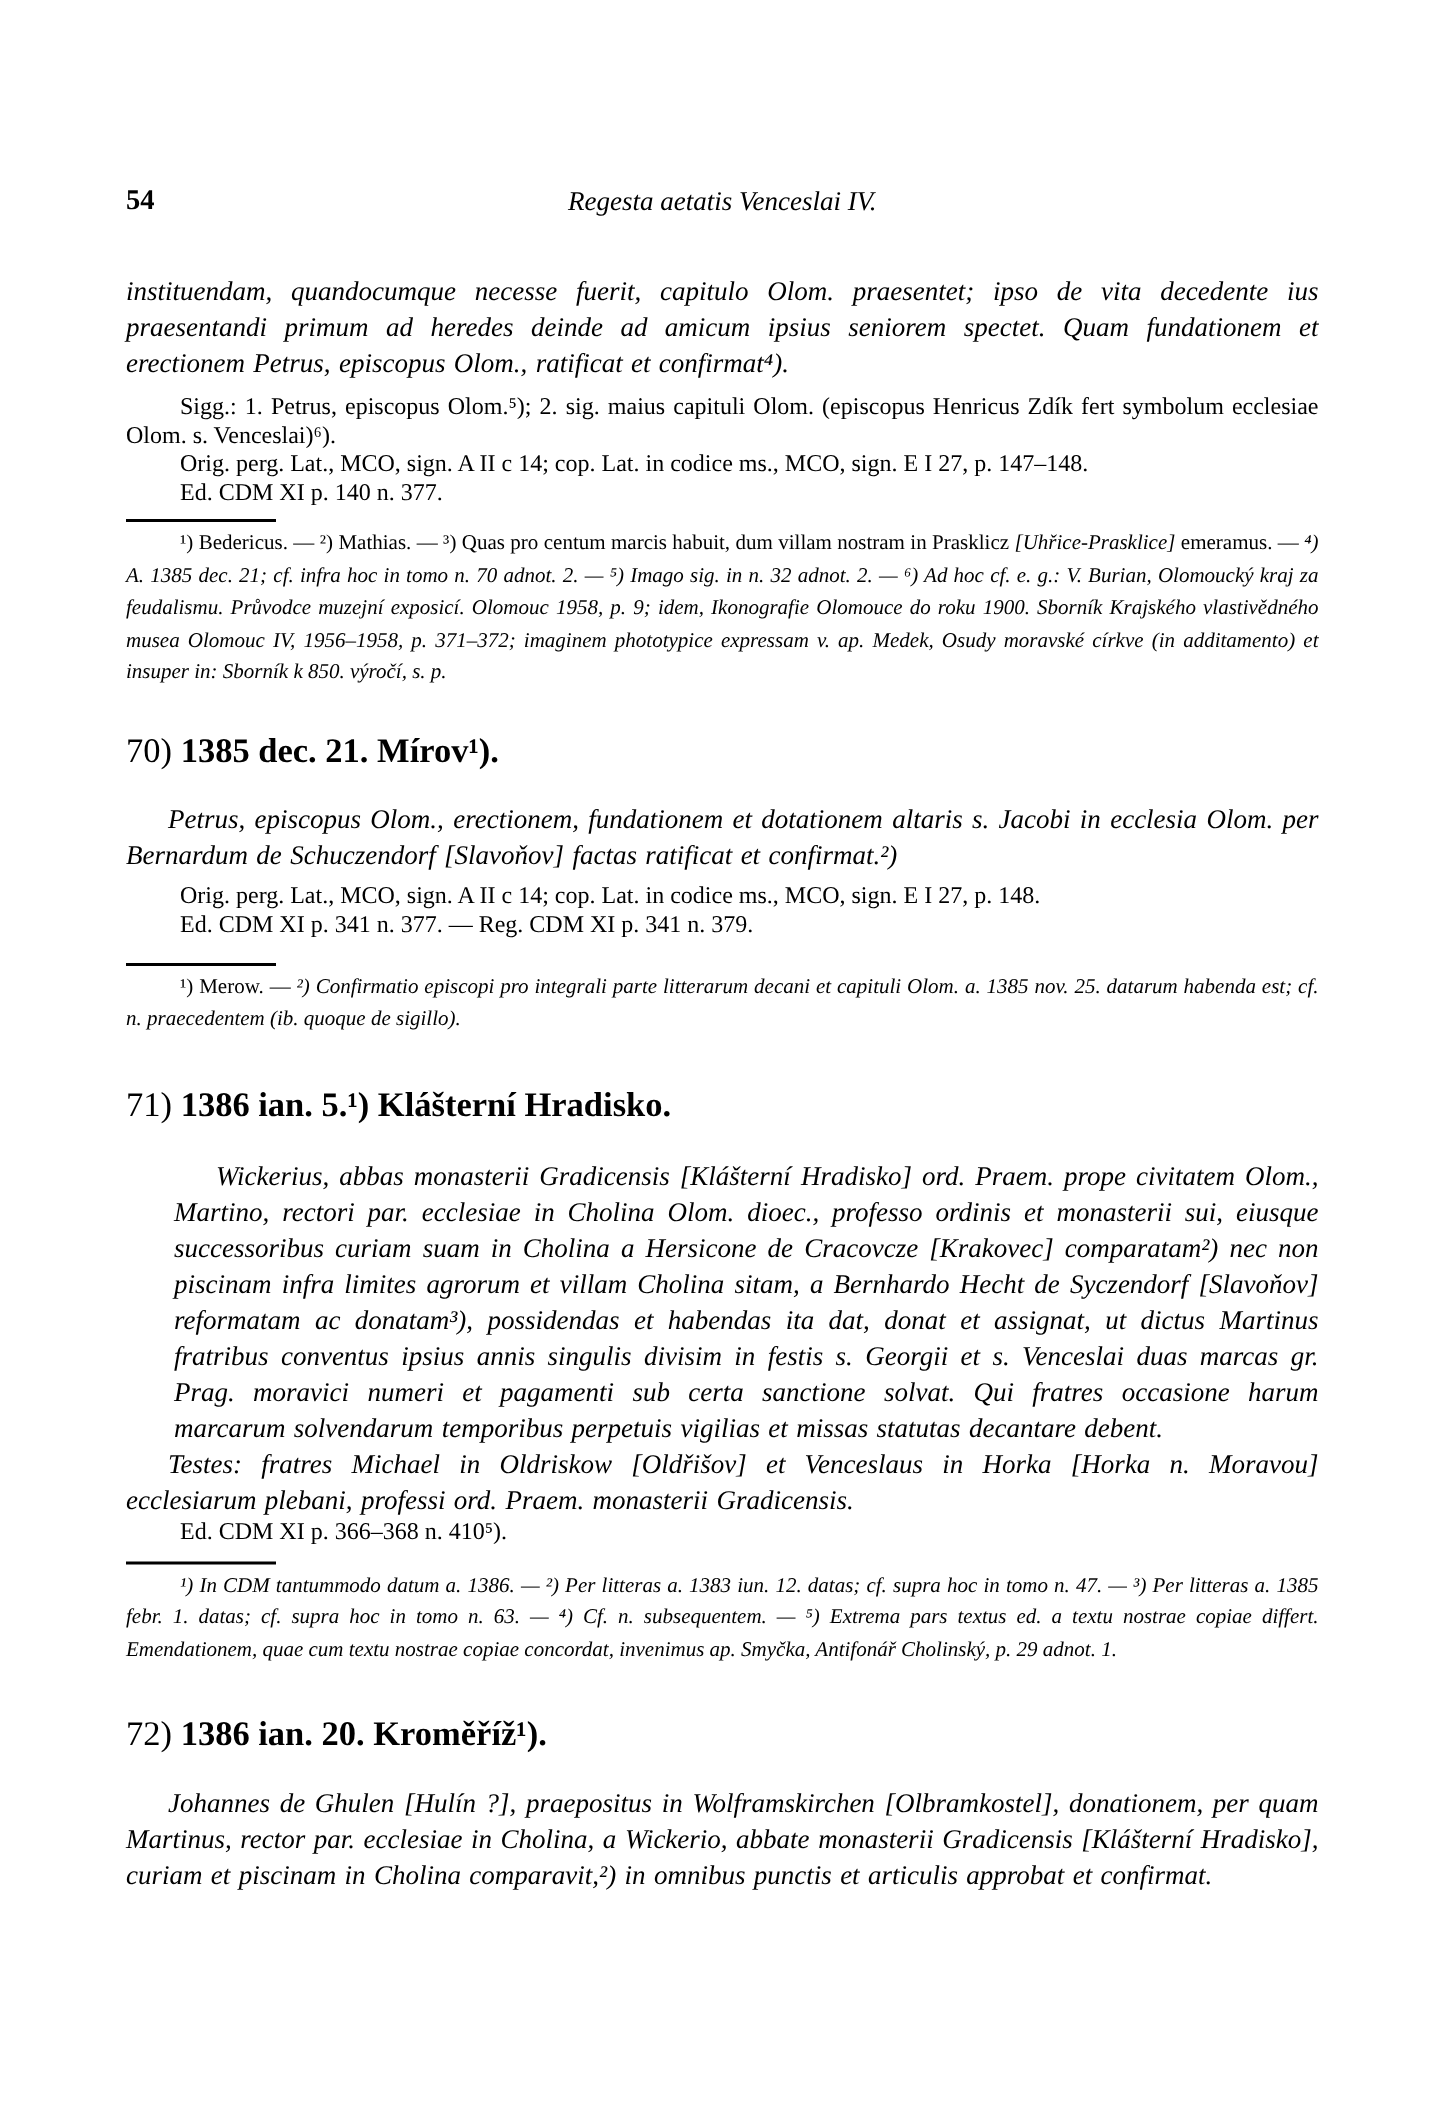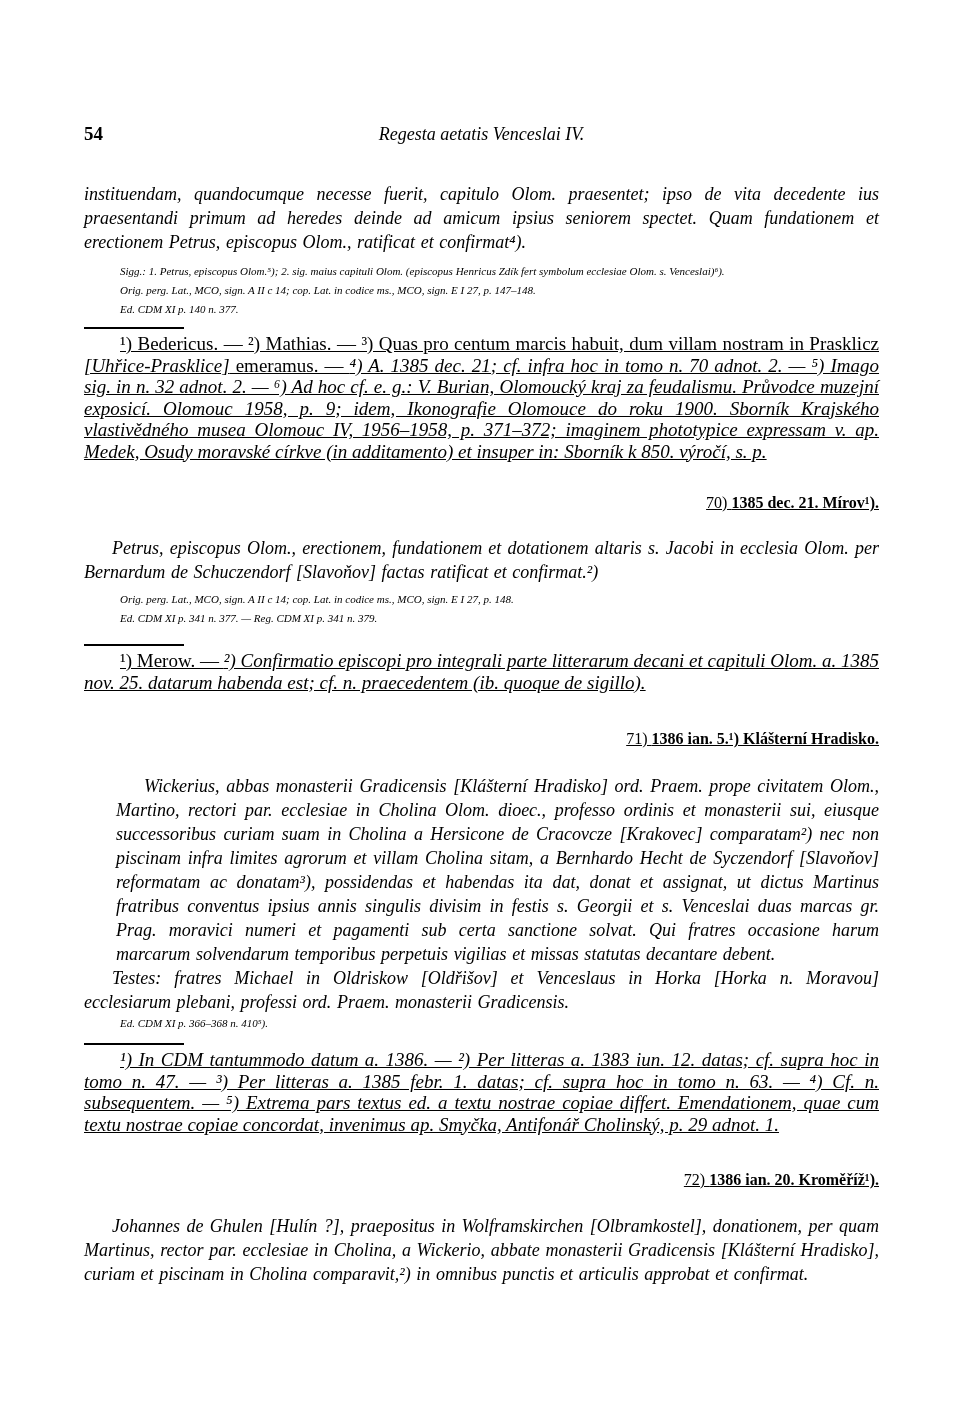--- a/index.html
+++ b/index.html
@@ -21,37 +21,36 @@
   .runhead {
     text-align:center; font-style:italic; font-size:18px; line-height:24px;margin-top:48px;
   }
   p { margin:0; }
   .body {
     font-style:italic; font-size:18px; line-height:24px;
     text-align:justify; word-spacing:0.06em;
   }
   .indent { text-indent:28px; }
   .small {
-    font-style:italic; font-size:11px; line-height:19px;
+    font-size:16px; line-height:19px;
     text-align:justify; text-indent:36px;
   }
   .fnblock {
-    font-size:19px; line-height:21.5px;
-    text-align:justify; text-indent:36px; font-style:normal;text-decoration:underline;
+    font-size:14px; line-height:21.5px;
+    text-align:justify; text-indent:36px; font-style:normal;
   }
   .seg-r { font-style:normal; }
   .seg-i { font-style:italic; }
   .fnrule {
     width:100px; height:0;
     border-top:2px solid #000;
   }
   .heading {
-    margin:0; text-align:right; font-size:16px; line-height:26px;
+    margin:0; text-align:left; font-size:23px; line-height:26px;
     font-weight:normal;
-    text-decoration:underline;
   }
   .hnum  { font-weight:normal; }
   .hrest { font-weight:bold; }
 
   
   .p-cont   { margin-top:36px; }
   .sigg     { margin-top:8px; }
   .rule-1   { margin:8px 0 4px 0; }
   .h-70     { margin-top:28px; }
   .p-70     { margin-top:20px; }

